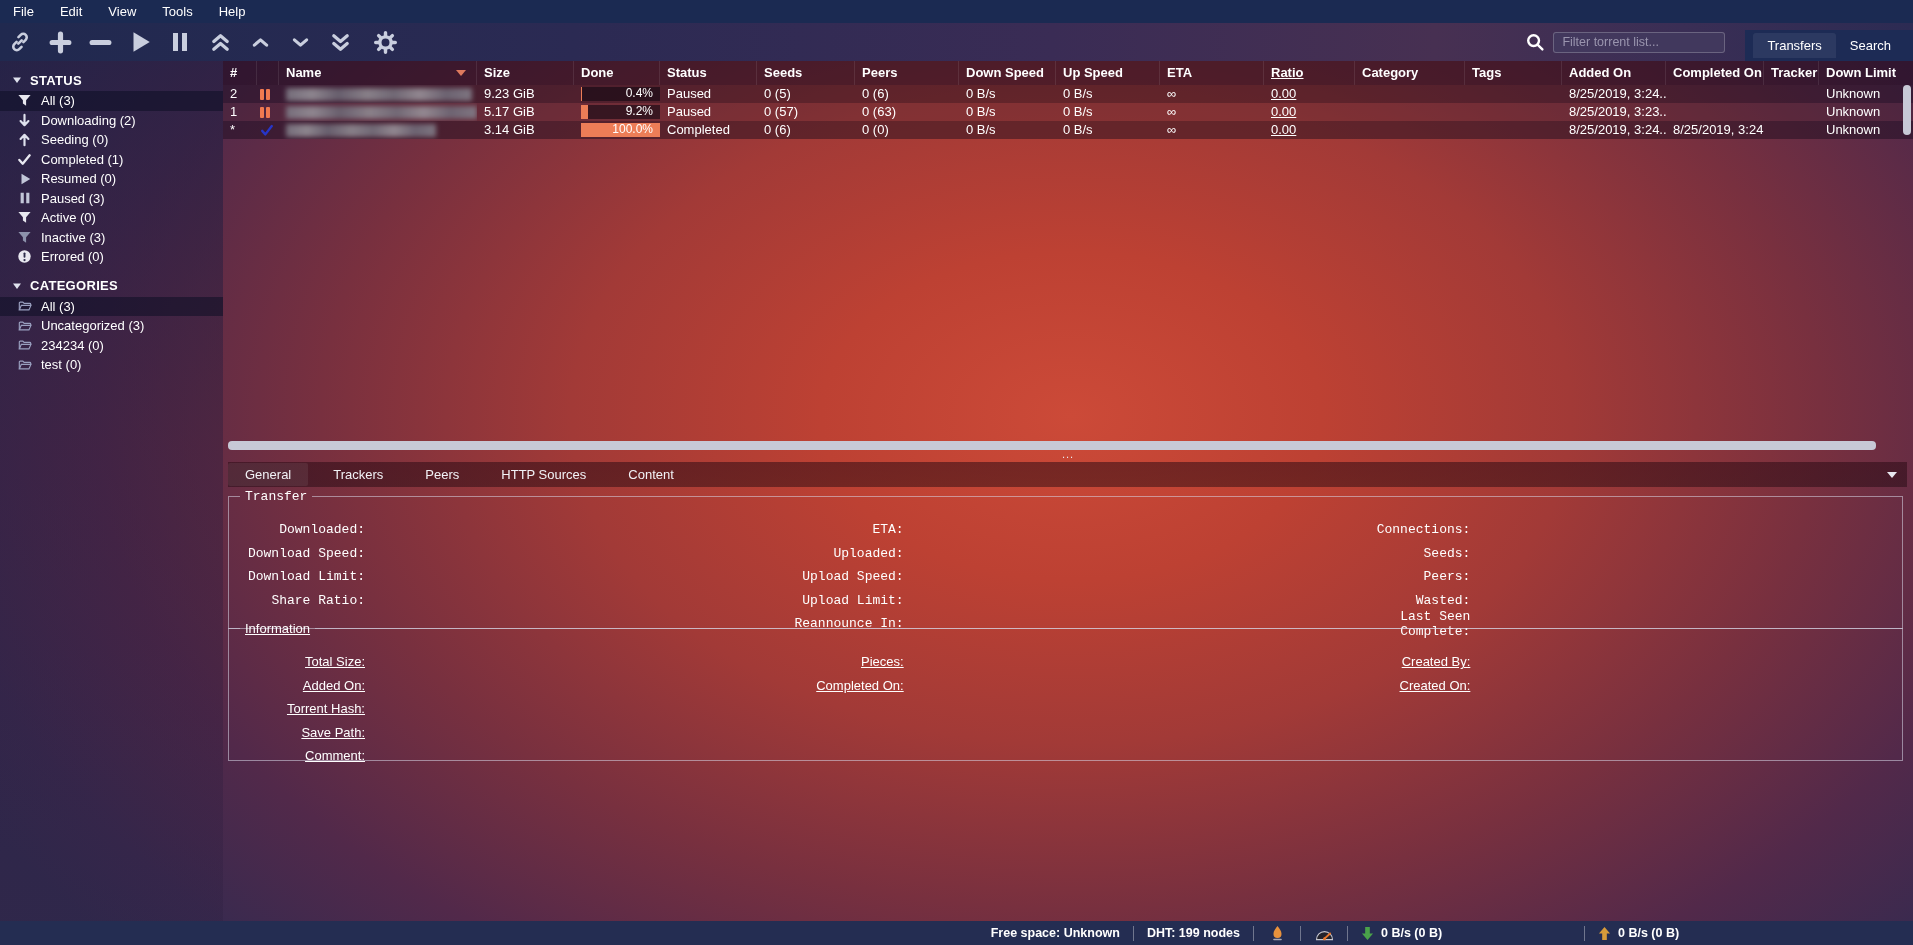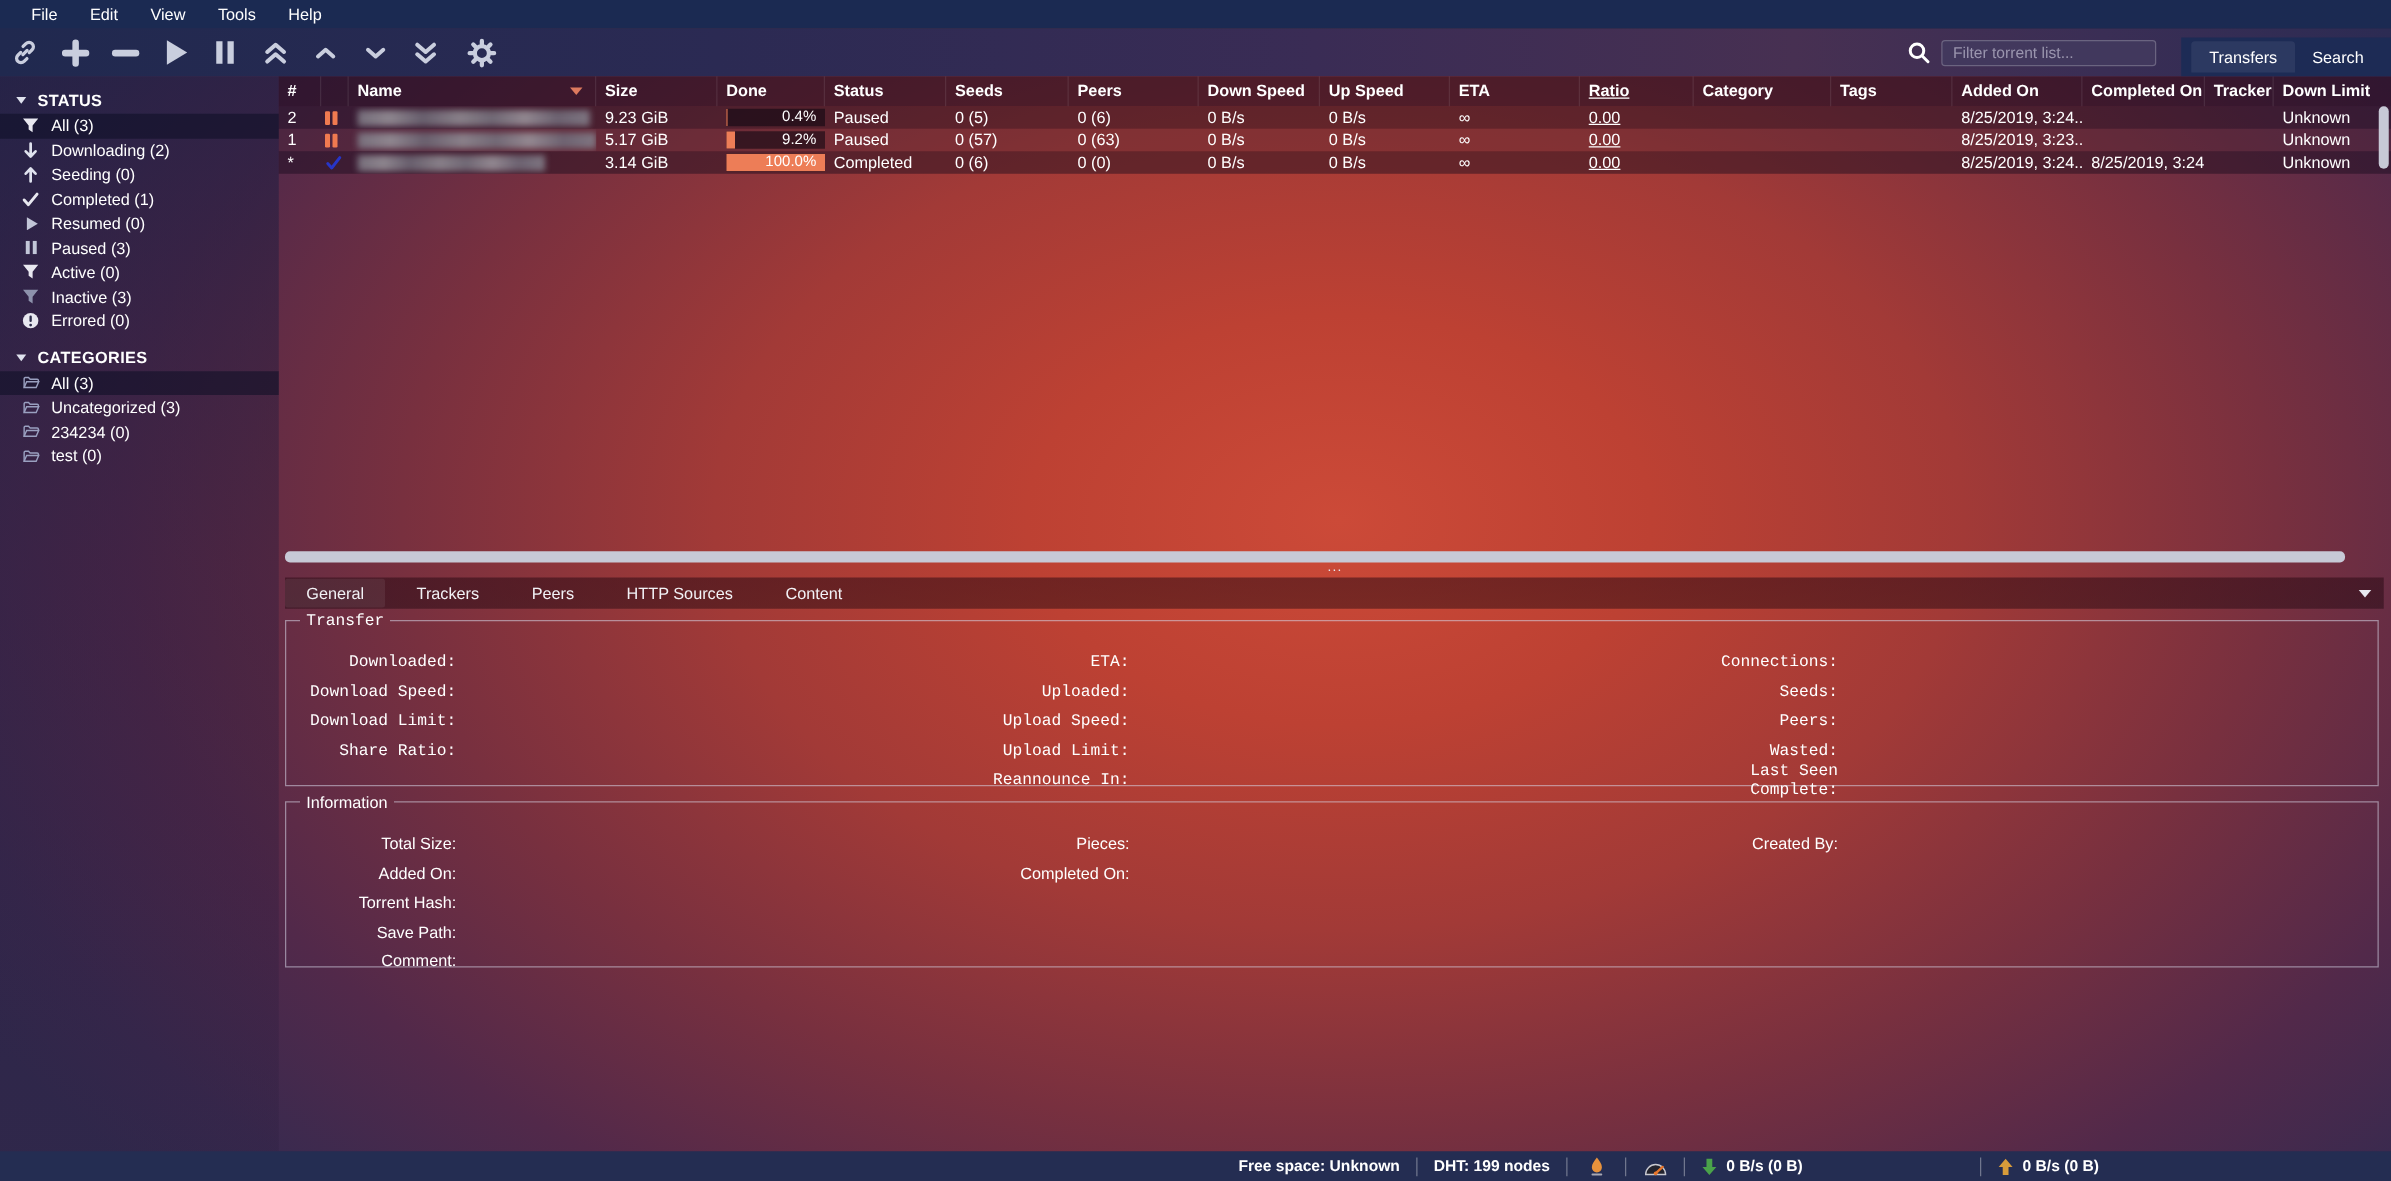--- a/index.html
+++ b/index.html
@@ -9,21 +9,21 @@
     font-family:"Liberation Sans","DejaVu Sans",sans-serif;
     font-size:13px;color:#fff;
     background:
       radial-gradient(ellipse 1250px 820px at 56% 44%,
         #cc4a38 0%, #bd4133 20%, #a23a37 40%, #78303f 60%,
         #52294a 78%, #3a2a4f 92%, #322b4f 100%),
       #2e2c50;
   }
   
   .menubar{position:absolute;left:0;top:0;right:0;height:23px;background:#1b2a52;
-    display:flex;align-items:center;padding-left:12px;z-index:30;}
+    display:flex;align-items:center;padding-left:0;z-index:30;}
   .menu-item{padding:0 13px;color:#fff;cursor:default;}
   
   .toolbar{position:absolute;left:0;top:23px;right:0;height:38px;z-index:29;
     background:linear-gradient(90deg,#20294f 0%,#2b2a53 30%,#3a2c55 55%,#473052 75%,#3a2e55 88%,#2c2b53 100%);
     display:flex;align-items:center;}
   .tbtn{background:none;border:none;padding:0;margin:0 7px;width:26px;height:28px;
     display:flex;align-items:center;justify-content:center;cursor:pointer;}
   .tbtn svg{display:block;}
   .toolbar-spacer{flex:1;}
   .searchwrap{display:flex;align-items:center;margin-right:20px;}
@@ -80,21 +80,21 @@
     background:linear-gradient(180deg,rgba(40,8,18,0.52),rgba(28,6,14,0.46));
     display:flex;align-items:center;}
   .dtab{padding:4px 17px;margin-right:8px;color:#f2f2f6;cursor:pointer;}
   .dtab.active{background:rgba(255,255,255,0.07);border-radius:2px;}
   .dtab-chevron{margin-left:auto;margin-right:10px;width:0;height:0;cursor:pointer;
     border-left:5px solid transparent;border-right:5px solid transparent;border-top:6px solid #e8e8f0;}
   fieldset{position:absolute;left:228px;right:10px;margin:0;padding:14px 6px 6px 6px;
     border:1px solid rgba(215,215,232,0.55);z-index:8;}
   legend{padding:0 5px;margin-left:5px;font-size:13px;color:#fff;}
   .fs-transfer{top:489px;height:140px;font-family:Liberation Mono, monospace;}
-  .fs-info{top:634px;height:140px;}
+  .fs-info{top:621px;height:140px;text-decoration:underline;}
   .fcols{display:flex;}
   .fcol{flex:1;}
   .frow{display:flex;height:23.5px;align-items:center;}
   .flabel{text-align:right;color:#fff;}
   .fcol1 .flabel{width:130px;}
   .fcol2 .flabel{width:115px;}
   .fcol3 .flabel{width:128px;}
   .fvalue{flex:1;padding-left:8px;color:#fff;}
   
   .statusbar{position:absolute;left:0;bottom:0;right:0;height:24px;background:#242d52;z-index:30;
@@ -563,20 +563,24 @@
         <div class="frow">
             <span class="flabel">Completed On:</span>
             <span class="fvalue"></span>
           </div>
       </div>
       <div class="fcol fcol3">
         <div class="frow">
             <span class="flabel">Created By:</span>
             <span class="fvalue"></span>
           </div>
+        <div class="frow">
+            <span class="flabel">Created On:</span>
+            <span class="fvalue"></span>
+          </div>
       </div>
     </div>
   </fieldset>
 
   <div class="statusbar">
     <span>Free space: Unknown</span>
     <span class="sb-div"></span>
     <span>DHT: 199 nodes</span>
     <span class="sb-div"></span>
     <span class="sb-ico">

